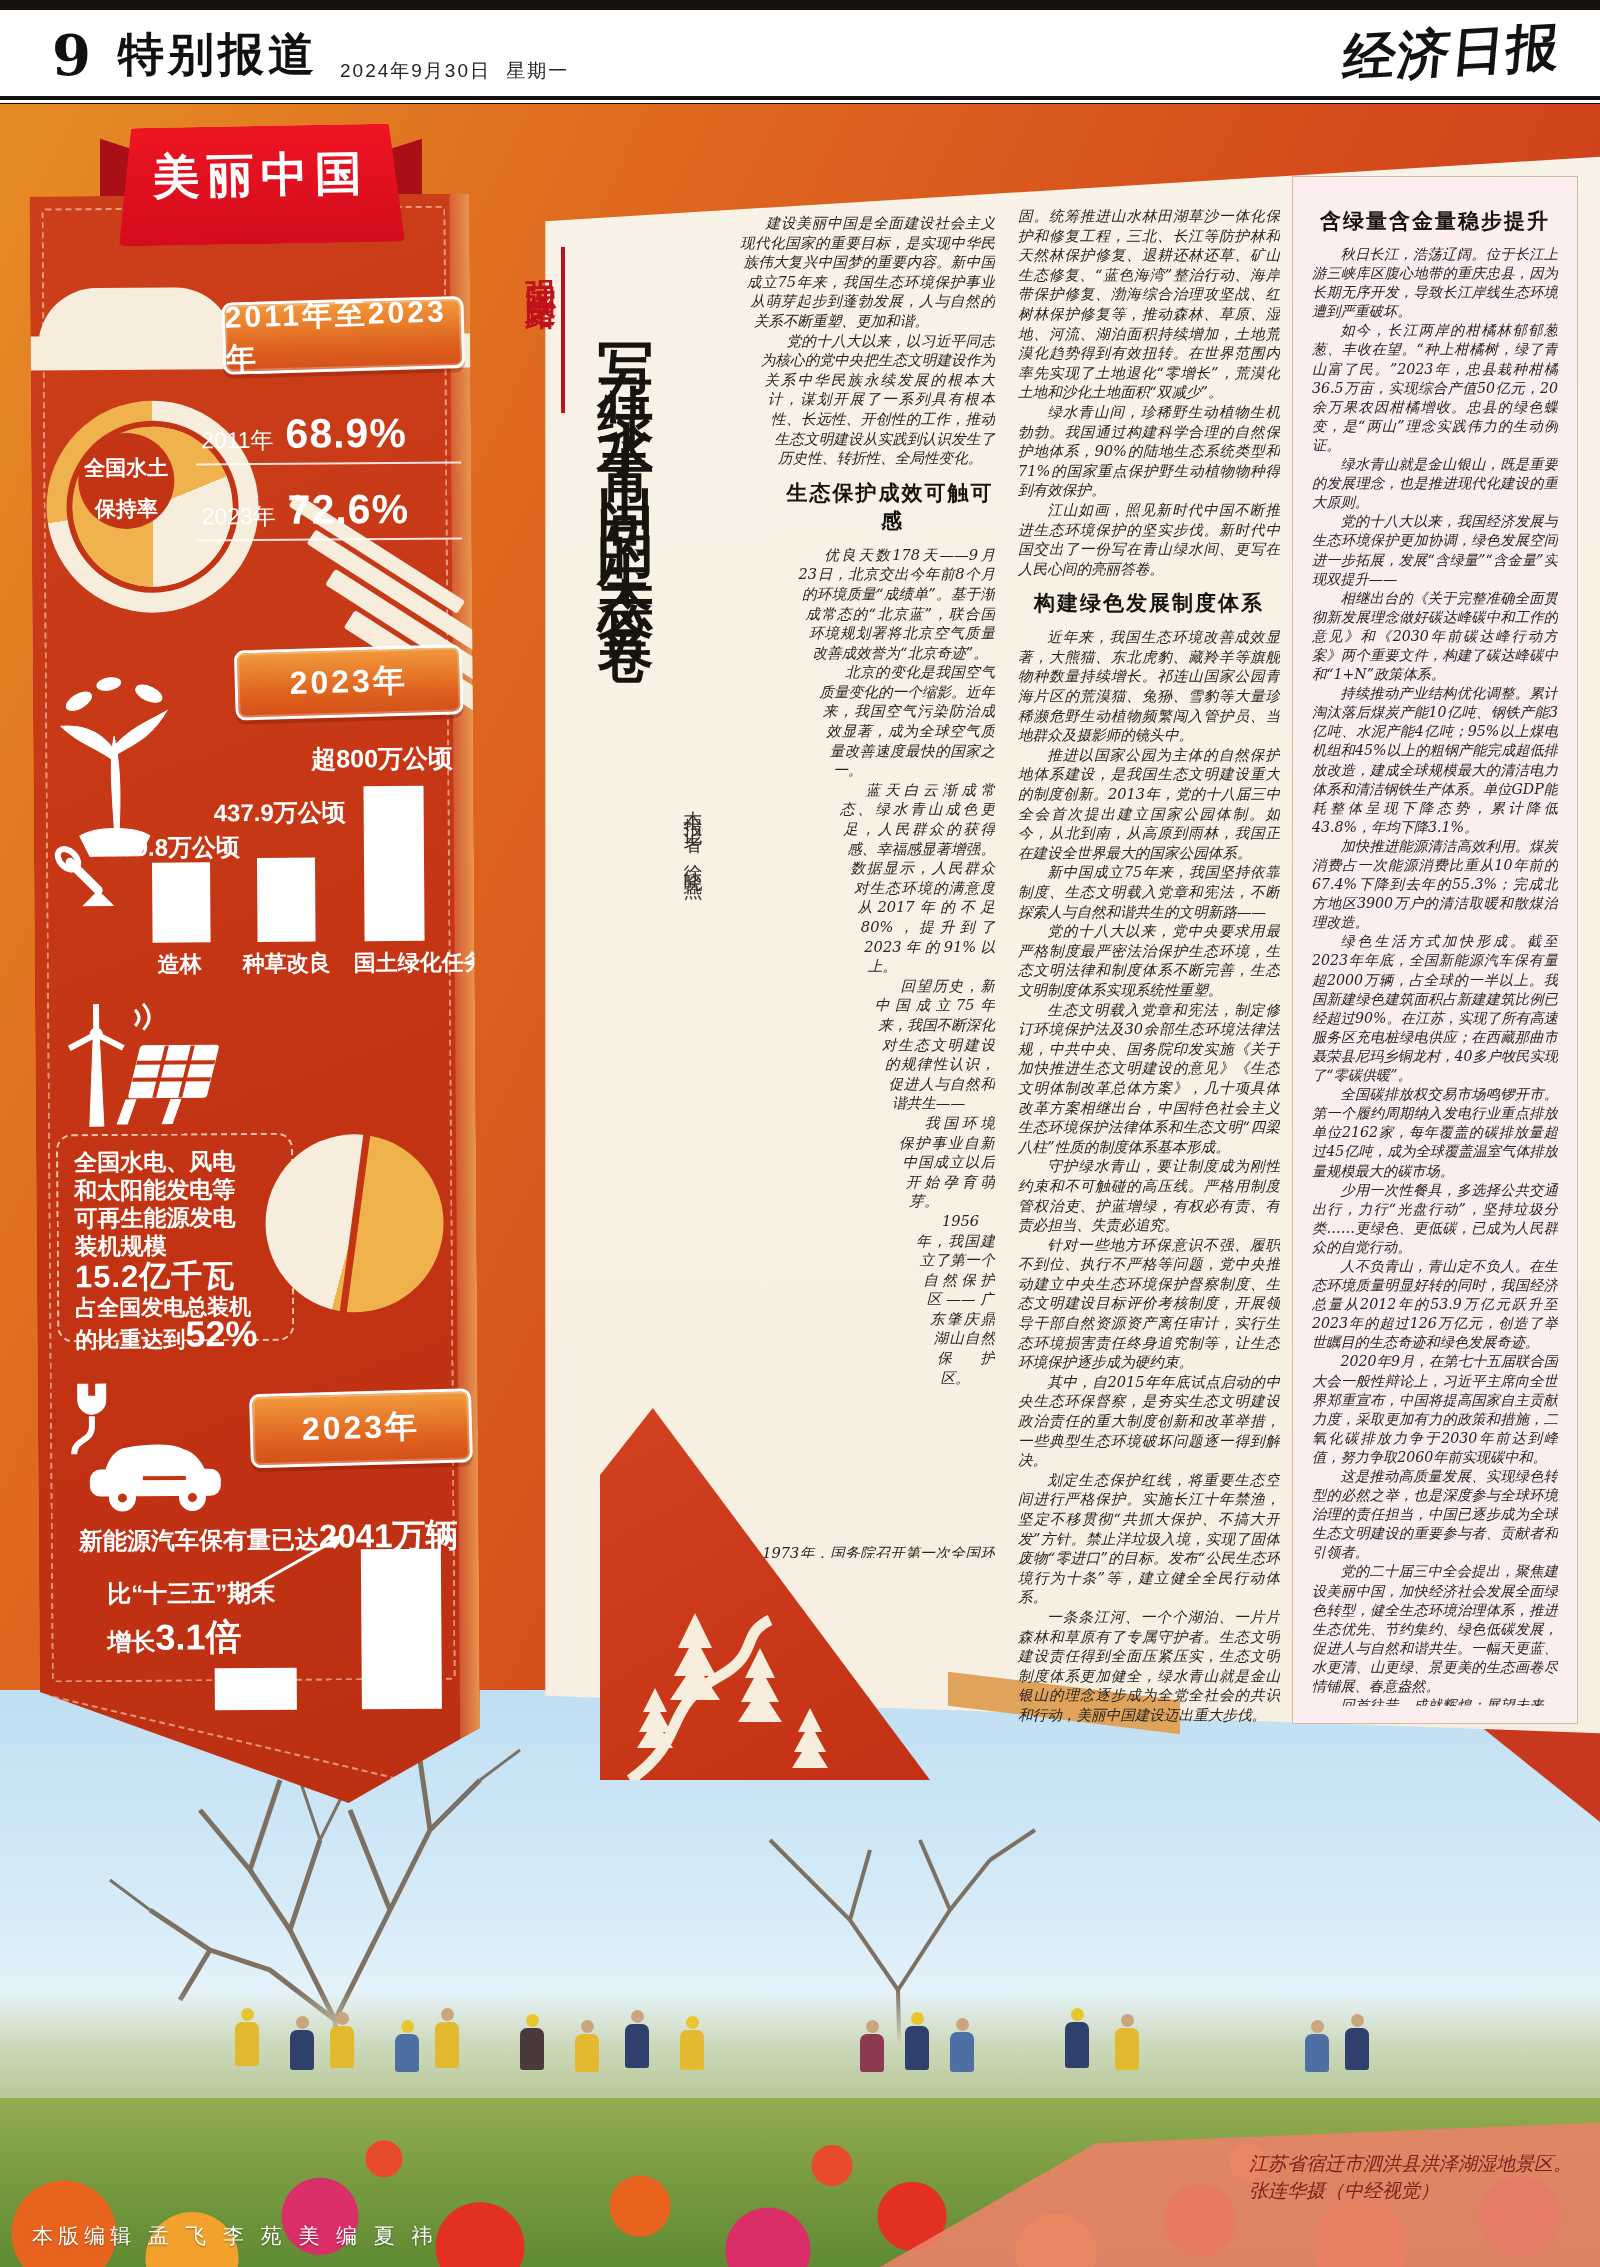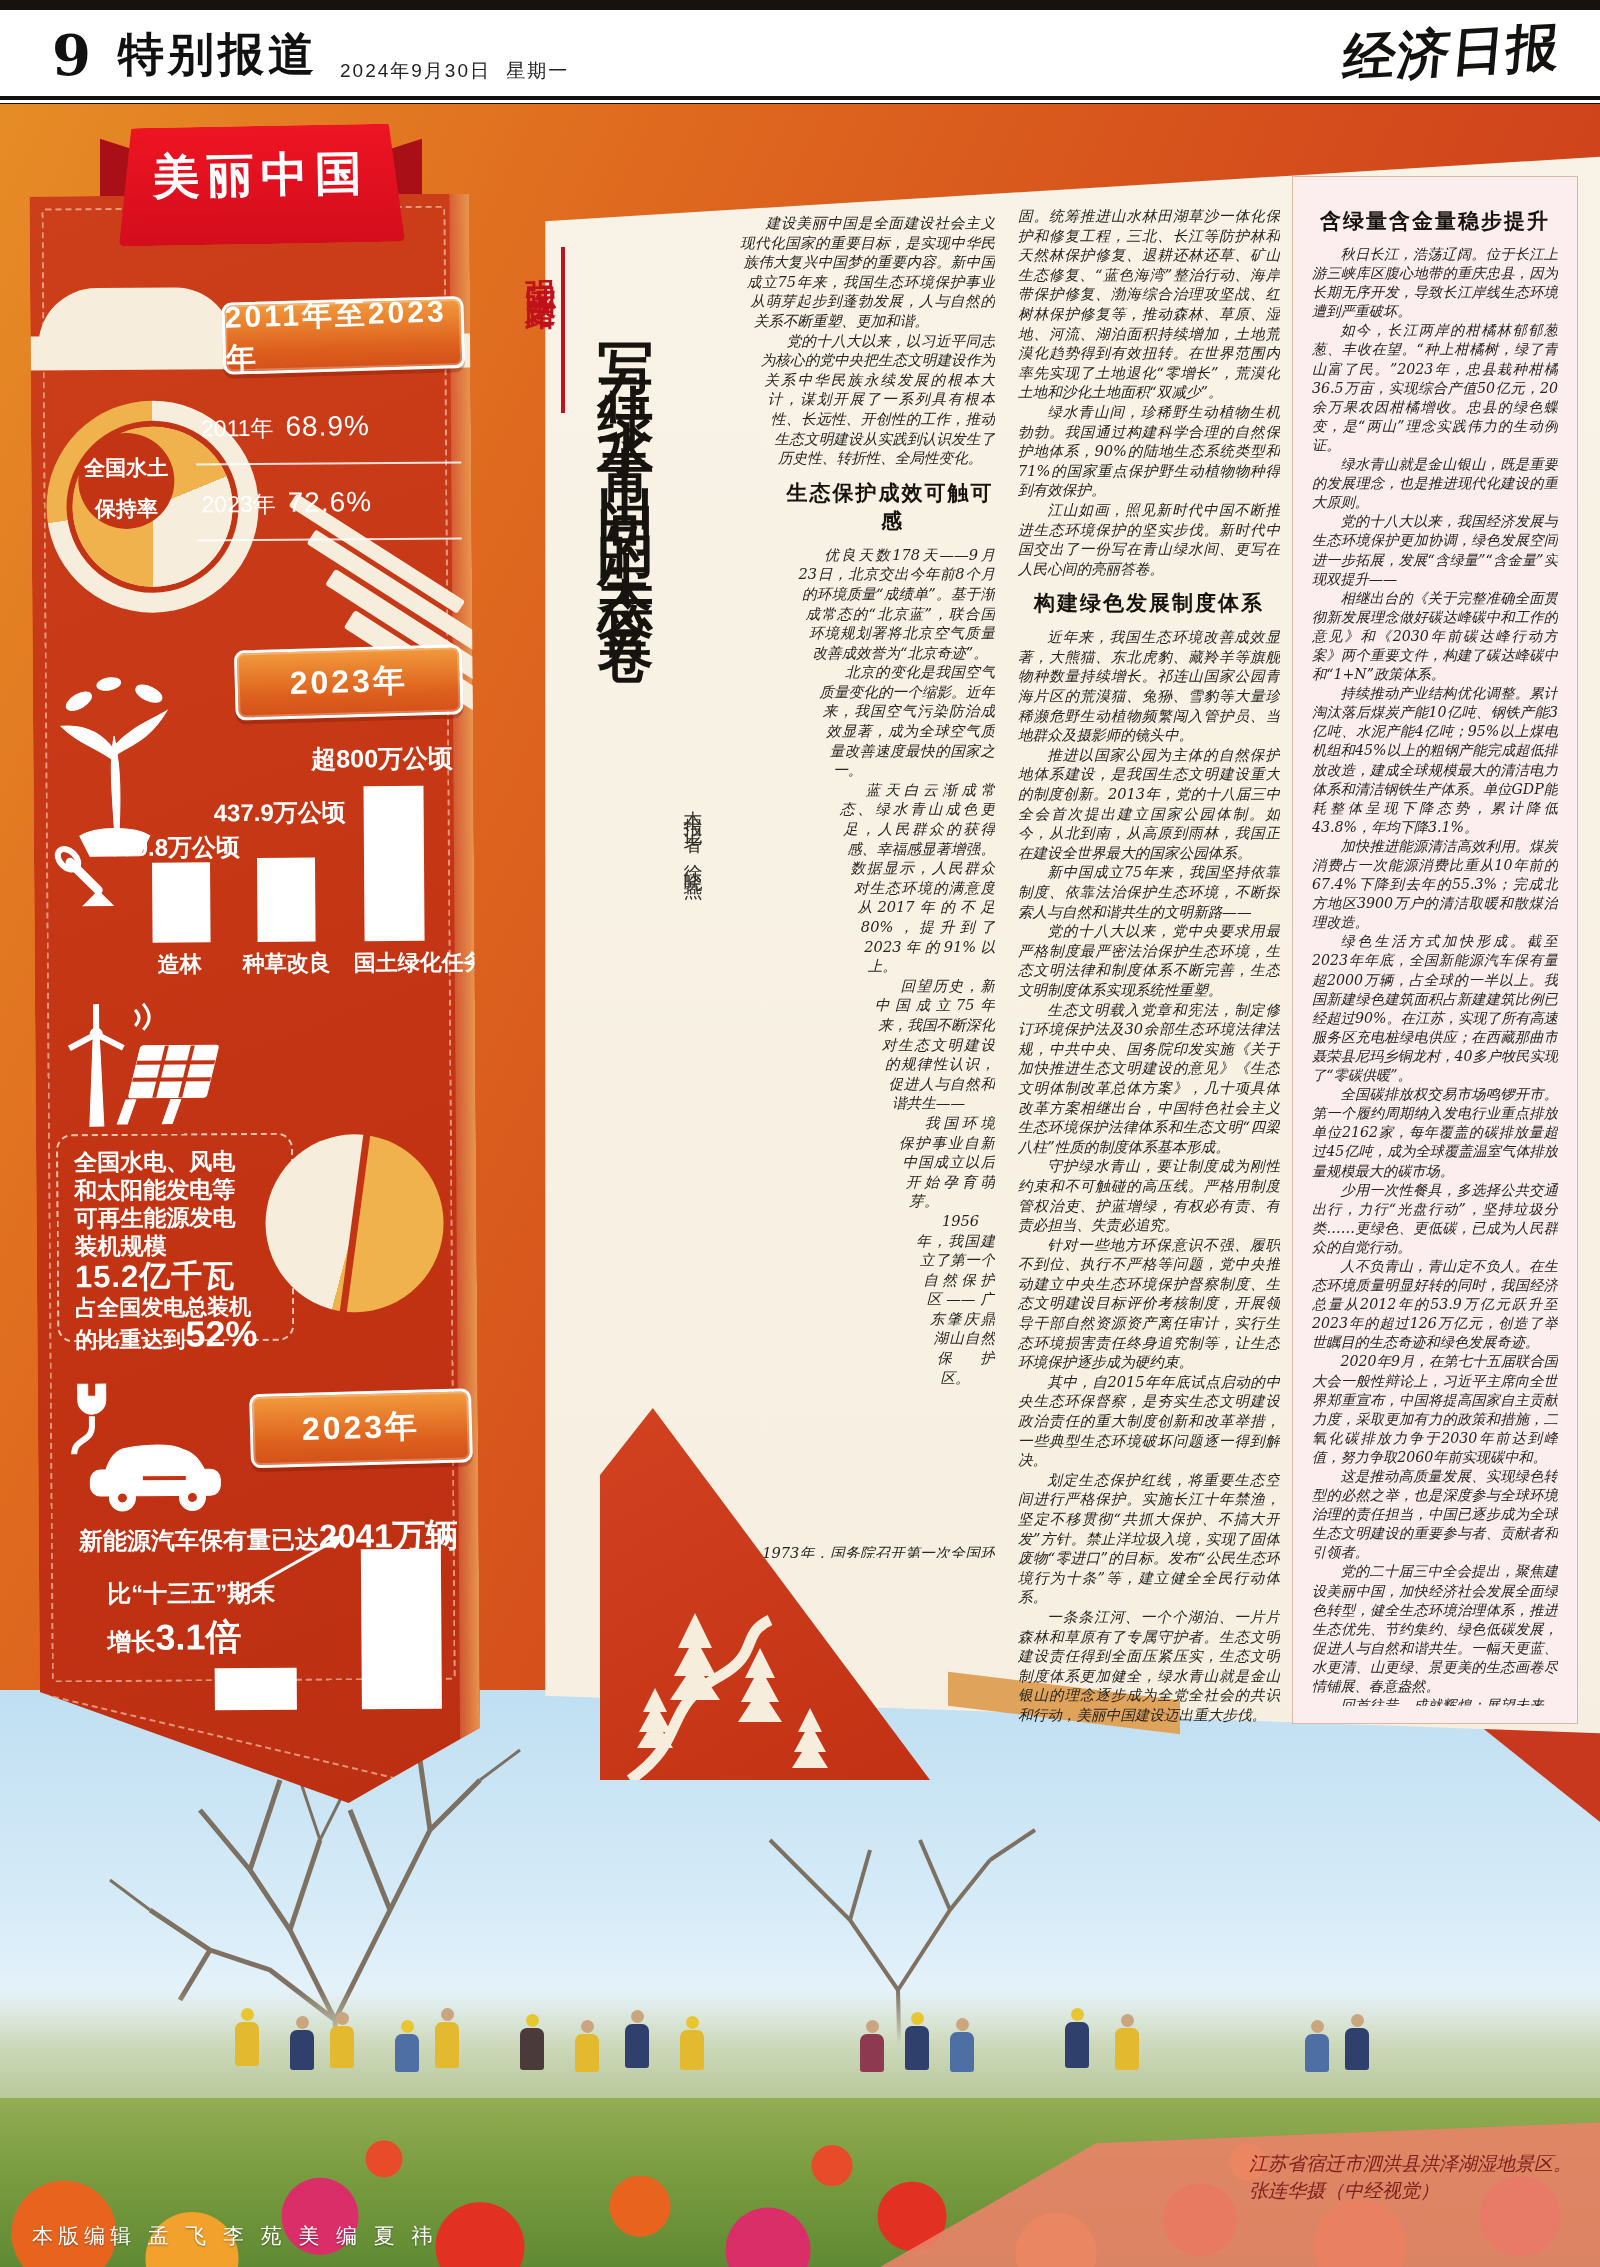--- a/index.html
+++ b/index.html
@@ -56,21 +56,21 @@
     background:conic-gradient(#f6eddc 0 72.6%,#f0b24c 72.6% 100%);}
   .donut .ring2{position:absolute;left:26px;top:26px;width:160px;height:160px;border-radius:50%;
     background:conic-gradient(from 180deg,#f0b24c 0 68.9%,#f6eddc 68.9% 100%);
     box-shadow:0 0 0 6px #c33414;}
   .donut .hole{position:absolute;left:32px;top:32px;width:96px;height:96px;border-radius:50%;
     background:#c33414;display:flex;flex-direction:column;align-items:center;justify-content:center;}
   .donut .hole div{color:#fff;font-size:21px;font-weight:900;line-height:26px;white-space:nowrap;margin-top:15px;}
 
   .soil-row{position:absolute;left:170px;width:260px;display:flex;align-items:baseline;gap:12px;color:#fff;}
   .soil-row .yr{font-size:23px;}
-  .soil-row .val{font-size:28px;font-weight:400;letter-spacing:1px;}
+  .soil-row .val{font-size:41px;font-weight:700;letter-spacing:1px;}
   .soil-underline{position:absolute;left:165px;width:265px;height:2px;background:rgba(255,255,255,.85);}
 
   .bar{position:absolute;background:#fff;}
   .bar-val{position:absolute;color:#fff;font-weight:900;white-space:nowrap;}
   .bar-cat{position:absolute;color:#fff;font-weight:900;font-size:22px;white-space:nowrap;}
 
   .renew-box{position:absolute;left:20px;top:938px;width:237px;height:208px;
     border:2px dashed rgba(255,236,214,.8);border-radius:16px;padding:12px 0 0 16px;box-sizing:border-box;}
   .renew-box .ln{color:#fff;font-size:23px;font-weight:900;line-height:28px;}
   .renew-box .cap{color:#fff;font-size:31px;font-weight:900;line-height:34px;letter-spacing:1px;}
@@ -304,21 +304,21 @@
       <p class="col-p">1956年，我国建立了第一个自然保护区——广东肇庆鼎湖山自然保护区。</p>
       <p class="col-p">1973年，国务院召开第一次全国环境保护会议，将环境保护治理工作纳入各级政府的职能范围，由此拉开了中国环境保护事业的序幕。</p>
     </div>
   <div id="col2" class="col">
       <p class="col-p noindent">固。统筹推进山水林田湖草沙一体化保护和修复工程，三北、长江等防护林和天然林保护修复、退耕还林还草、矿山生态修复、“蓝色海湾”整治行动、海岸带保护修复、渤海综合治理攻坚战、红树林保护修复等，推动森林、草原、湿地、河流、湖泊面积持续增加，土地荒漠化趋势得到有效扭转。在世界范围内率先实现了土地退化“零增长”，荒漠化土地和沙化土地面积“双减少”。</p>
       <p class="col-p">绿水青山间，珍稀野生动植物生机勃勃。我国通过构建科学合理的自然保护地体系，90%的陆地生态系统类型和71%的国家重点保护野生动植物物种得到有效保护。</p>
       <p class="col-p">江山如画，照见新时代中国不断推进生态环境保护的坚实步伐。新时代中国交出了一份写在青山绿水间、更写在人民心间的亮丽答卷。</p>
       <h3 class="col-h">构建绿色发展制度体系</h3>
       <p class="col-p">近年来，我国生态环境改善成效显著，大熊猫、东北虎豹、藏羚羊等旗舰物种数量持续增长。祁连山国家公园青海片区的荒漠猫、兔狲、雪豹等大量珍稀濒危野生动植物频繁闯入管护员、当地群众及摄影师的镜头中。</p>
       <p class="col-p">推进以国家公园为主体的自然保护地体系建设，是我国生态文明建设重大的制度创新。2013年，党的十八届三中全会首次提出建立国家公园体制。如今，从北到南，从高原到雨林，我国正在建设全世界最大的国家公园体系。</p>
-      <p class="col-p">新中国成立75年来，我国坚持依靠制度、依靠法治保护生态环境，不断探索人与自然和谐共生的文明新路——</p>
+      <p class="col-p">新中国成立75年来，我国坚持依靠制度、生态文明载入党章和宪法，不断探索人与自然和谐共生的文明新路——</p>
       <p class="col-p">党的十八大以来，党中央要求用最严格制度最严密法治保护生态环境，生态文明法律和制度体系不断完善，生态文明制度体系实现系统性重塑。</p>
       <p class="col-p">生态文明载入党章和宪法，制定修订环境保护法及30余部生态环境法律法规，中共中央、国务院印发实施《关于加快推进生态文明建设的意见》《生态文明体制改革总体方案》，几十项具体改革方案相继出台，中国特色社会主义生态环境保护法律体系和生态文明“四梁八柱”性质的制度体系基本形成。</p>
       <p class="col-p">守护绿水青山，要让制度成为刚性约束和不可触碰的高压线。严格用制度管权治吏、护蓝增绿，有权必有责、有责必担当、失责必追究。</p>
       <p class="col-p">针对一些地方环保意识不强、履职不到位、执行不严格等问题，党中央推动建立中央生态环境保护督察制度、生态文明建设目标评价考核制度，开展领导干部自然资源资产离任审计，实行生态环境损害责任终身追究制等，让生态环境保护逐步成为硬约束。</p>
       <p class="col-p">其中，自2015年年底试点启动的中央生态环保督察，是夯实生态文明建设政治责任的重大制度创新和改革举措，一些典型生态环境破坏问题逐一得到解决。</p>
       <p class="col-p">划定生态保护红线，将重要生态空间进行严格保护。实施长江十年禁渔，坚定不移贯彻“共抓大保护、不搞大开发”方针。禁止洋垃圾入境，实现了固体废物“零进口”的目标。发布“公民生态环境行为十条”等，建立健全全民行动体系。</p>
       <p class="col-p">一条条江河、一个个湖泊、一片片森林和草原有了专属守护者。生态文明建设责任得到全面压紧压实，生态文明制度体系更加健全，绿水青山就是金山银山的理念逐步成为全党全社会的共识和行动，美丽中国建设迈出重大步伐。</p>
     </div>
   <div class="col3-box"></div>
   <div id="col3" class="col">

